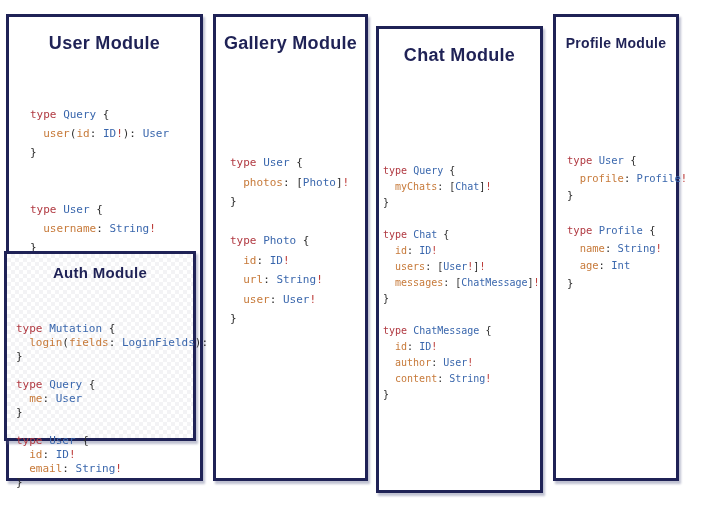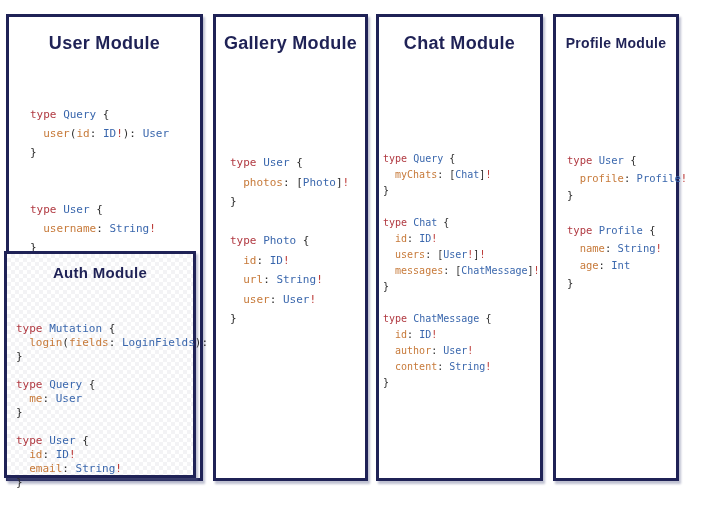--- a/index.html
+++ b/index.html
@@ -16,24 +16,24 @@
   }
   .module-box {
     position: absolute;
     box-sizing: border-box;
     border: 3px solid var(--navy);
     background: #ffffff;
     box-shadow: 2px 3px 2px rgba(96, 100, 140, 0.40);
   }
   #box-user    { left: 6px;   top: 14px; width: 197px; height: 467px; }
   #box-gallery { left: 213px; top: 14px; width: 155px; height: 467px; }
-  #box-chat    { left: 376px; top: 14px; width: 167px; height: 467px; }
+  #box-chat    { left: 376px; top: 26px; width: 167px; height: 467px; }
   #box-profile { left: 553px; top: 14px; width: 126px; height: 467px; }
   #box-auth {
-    left: -5px; top: 234px; width: 192px; height: 227px;
+    left: -5px; top: 234px; width: 192px; height: 190px;
     background-color: #ffffff;
     background-image:
       linear-gradient(45deg, #f3f3f5 25%, transparent 25%, transparent 75%, #f3f3f5 75%),
       linear-gradient(45deg, #f3f3f5 25%, transparent 25%, transparent 75%, #f3f3f5 75%);
     background-size: 8px 8px;
     background-position: 0 0, 4px 4px;
   }
   .module-title {
     margin: 0;
     text-align: center;

